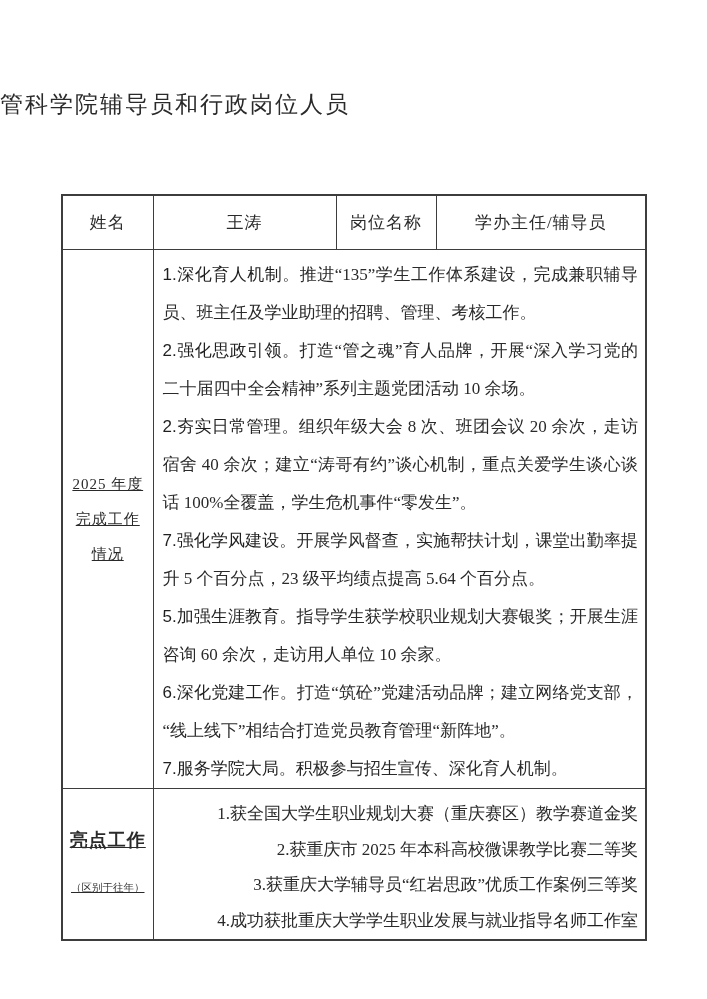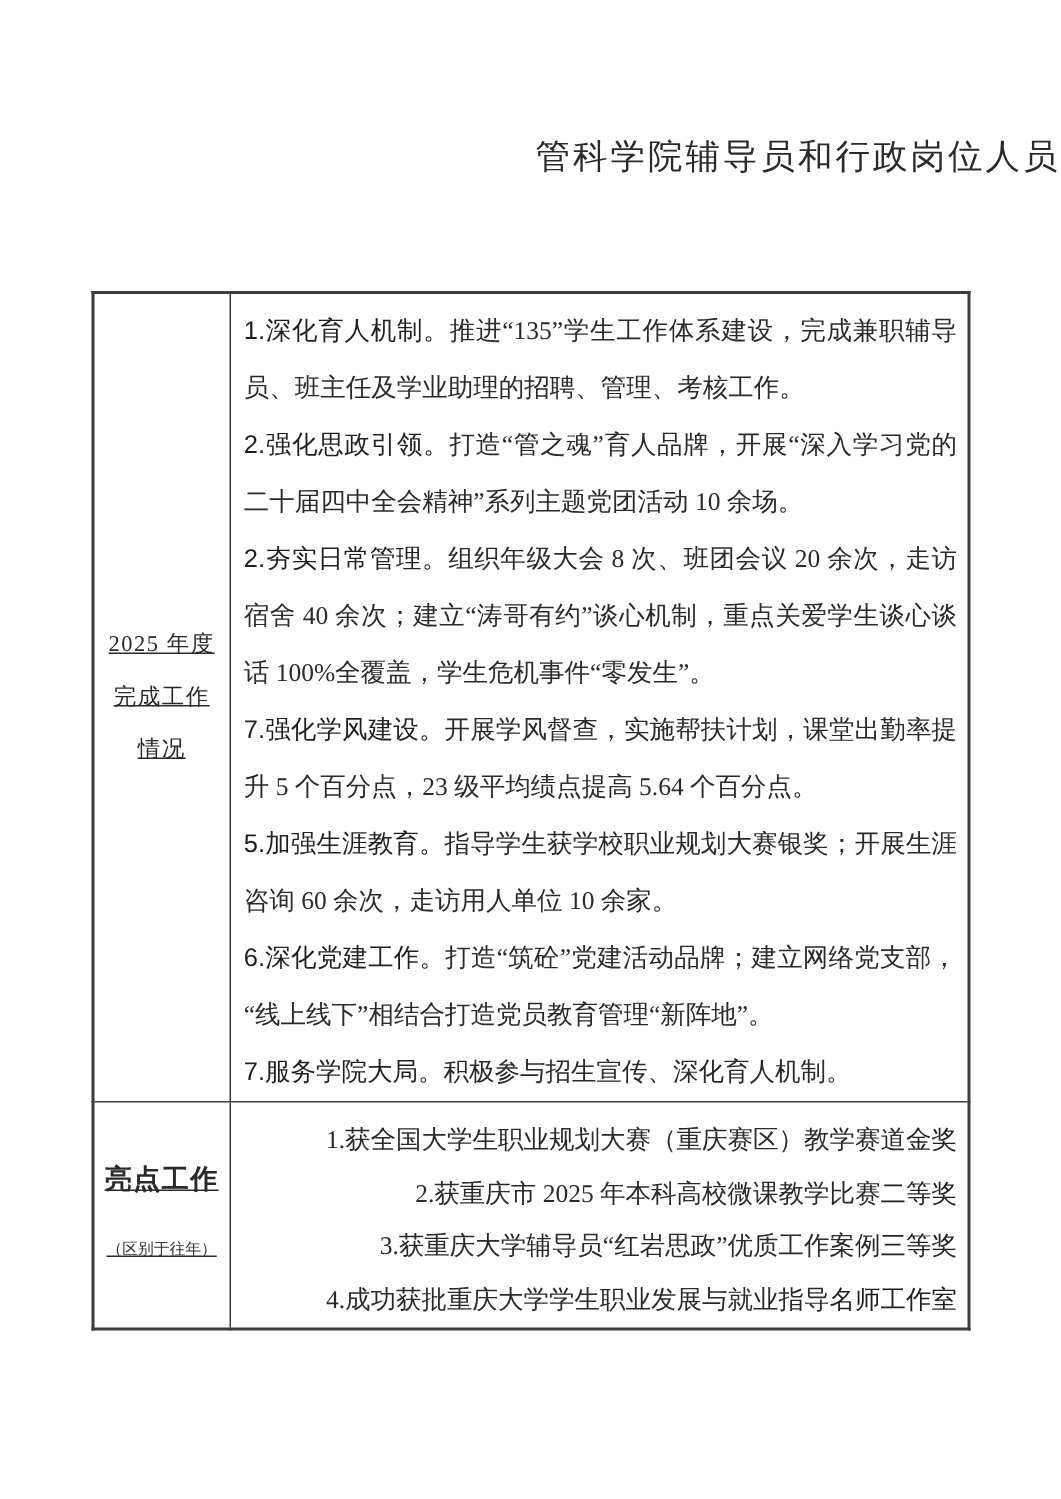--- a/index.html
+++ b/index.html
@@ -14,21 +14,21 @@
     background: #ffffff;
     color: #262626;
     font-family: "Liberation Serif", "DejaVu Serif", serif;
     overflow: hidden;
   }
   .doc-title {
     position: absolute;
     top: 82px;
     left: 0;
     width: 100%;
-    text-align: right;
+    text-align: left;
     font-size: 23px;
     font-weight: 500;
     letter-spacing: 2px;
     line-height: 46px;
     color: #2a2a2a;
   }
   table.report {
     position: absolute;
     left: 61px;
     top: 194px;
@@ -103,20 +103,26 @@
 
   <table class="report">
     <colgroup>
       <col style="width:91px">
       <col style="width:183px">
       <col style="width:100px">
       <col style="width:210px">
     </colgroup>
 
     <tbody>
+        <tr class="header-row">
+      <td>姓名</td>
+      <td>王涛</td>
+      <td>岗位名称</td>
+      <td>学办主任/辅导员</td>
+    </tr>
 
     <tr class="completed-row">
       <td class="row-label-cell">
         <div>2025 年度</div>
         <div>完成工作</div>
         <div>情况</div>
       </td>
       <td class="content-cell" colspan="3">
         <p class="work-item"><span class="lead">1.深化育人机制。</span><span>推进“135”学生工作体系建设，完成兼职辅导员、班主任及学业助理的招聘、管理、考核工作。</span></p>
         <p class="work-item"><span class="lead">2.强化思政引领。</span><span>打造“管之魂”育人品牌，开展“深入学习党的二十届四中全会精神”系列主题党团活动 10 余场。</span></p>

